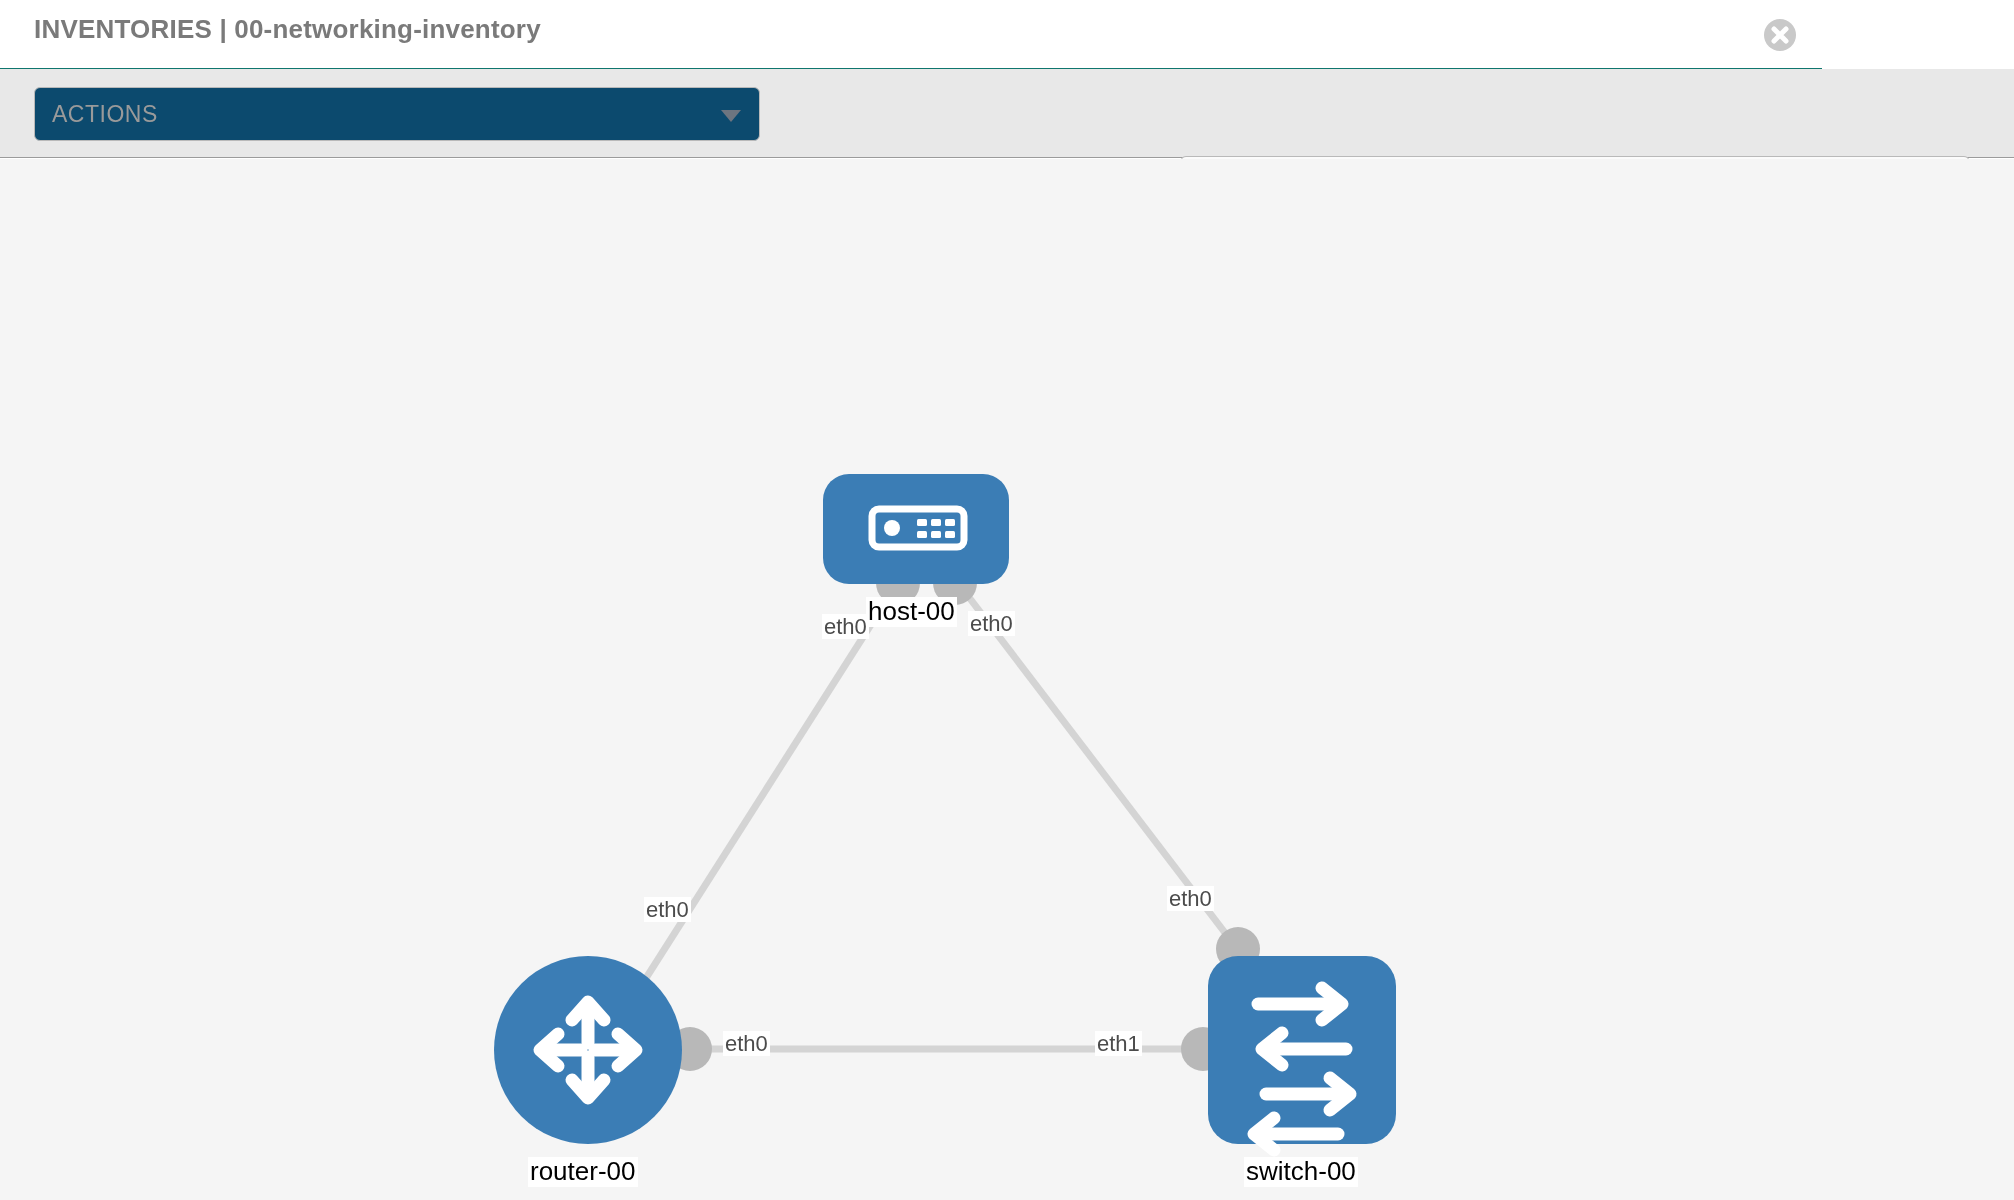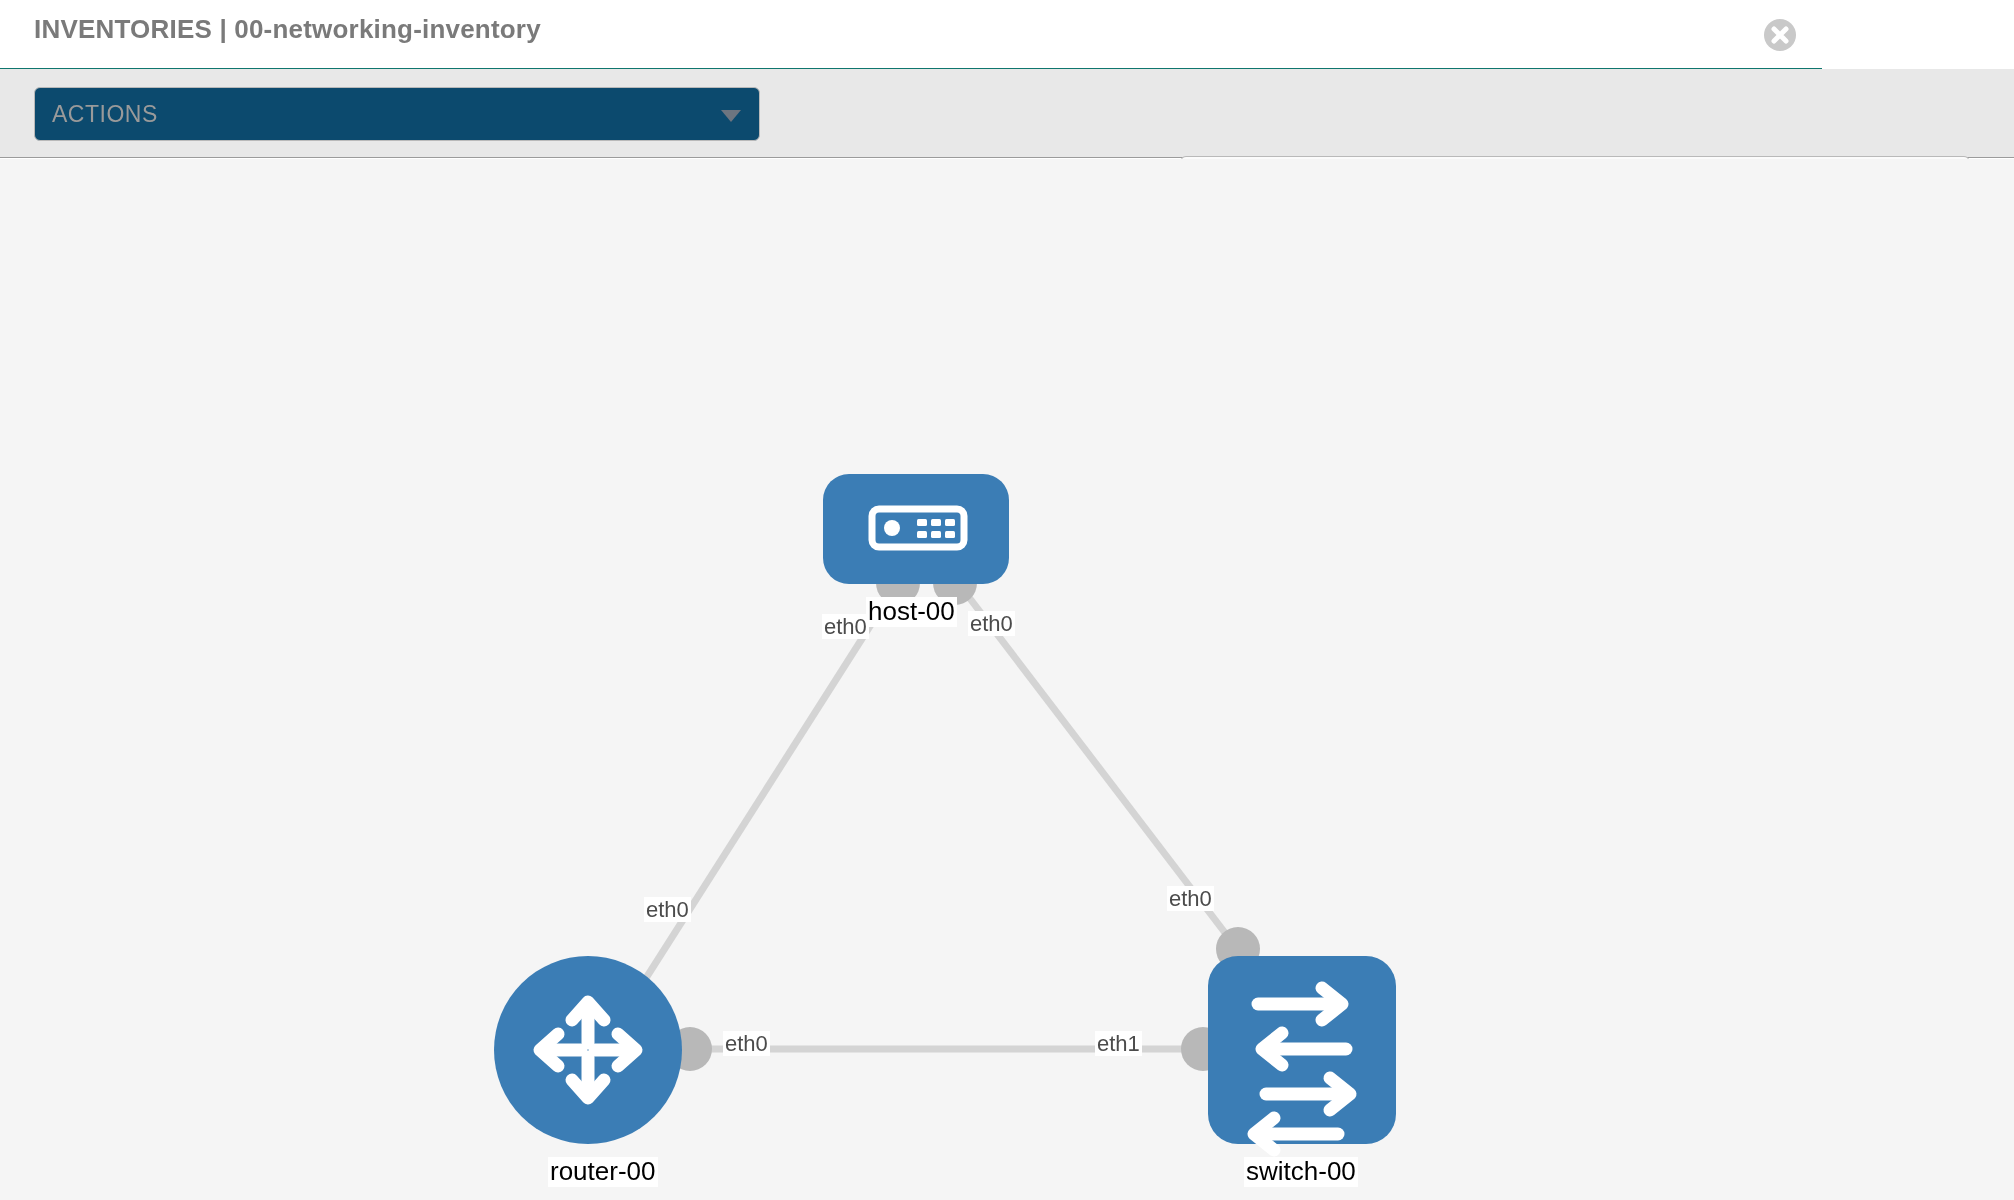--- a/index.html
+++ b/index.html
@@ -182,21 +182,21 @@
             <path d="M1282 874 L1262 890 L1282 906"></path>
           <path d="M1266 935 L1346 935"></path>
             <path d="M1330 919 L1350 935 L1330 951"></path>
           <path d="M1338 975 L1258 975"></path>
             <path d="M1274 959 L1254 975 L1274 991"></path>
         </g>
       </g>
     </svg>
 
     <div class="node-label" style="left:866px; top:438px;">host-00</div>
-    <div class="node-label" style="left:528px; top:998px;margin-left:20px;">router-00</div>
+    <div class="node-label" style="left:528px; top:998px;">router-00</div>
     <div class="node-label" style="left:1244px; top:998px;">switch-00</div>
 
     <div class="edge-label" style="left:822px; top:455px;">eth0</div>
     <div class="edge-label" style="left:968px; top:452px;">eth0</div>
     <div class="edge-label" style="left:644px; top:738px;">eth0</div>
     <div class="edge-label" style="left:1167px; top:727px;">eth0</div>
     <div class="edge-label" style="left:723px; top:872px;">eth0</div>
     <div class="edge-label" style="left:1098px; top:872px;">eth</div>
     <div class="edge-label" style="left:1095px; top:872px;">eth1</div>
 

